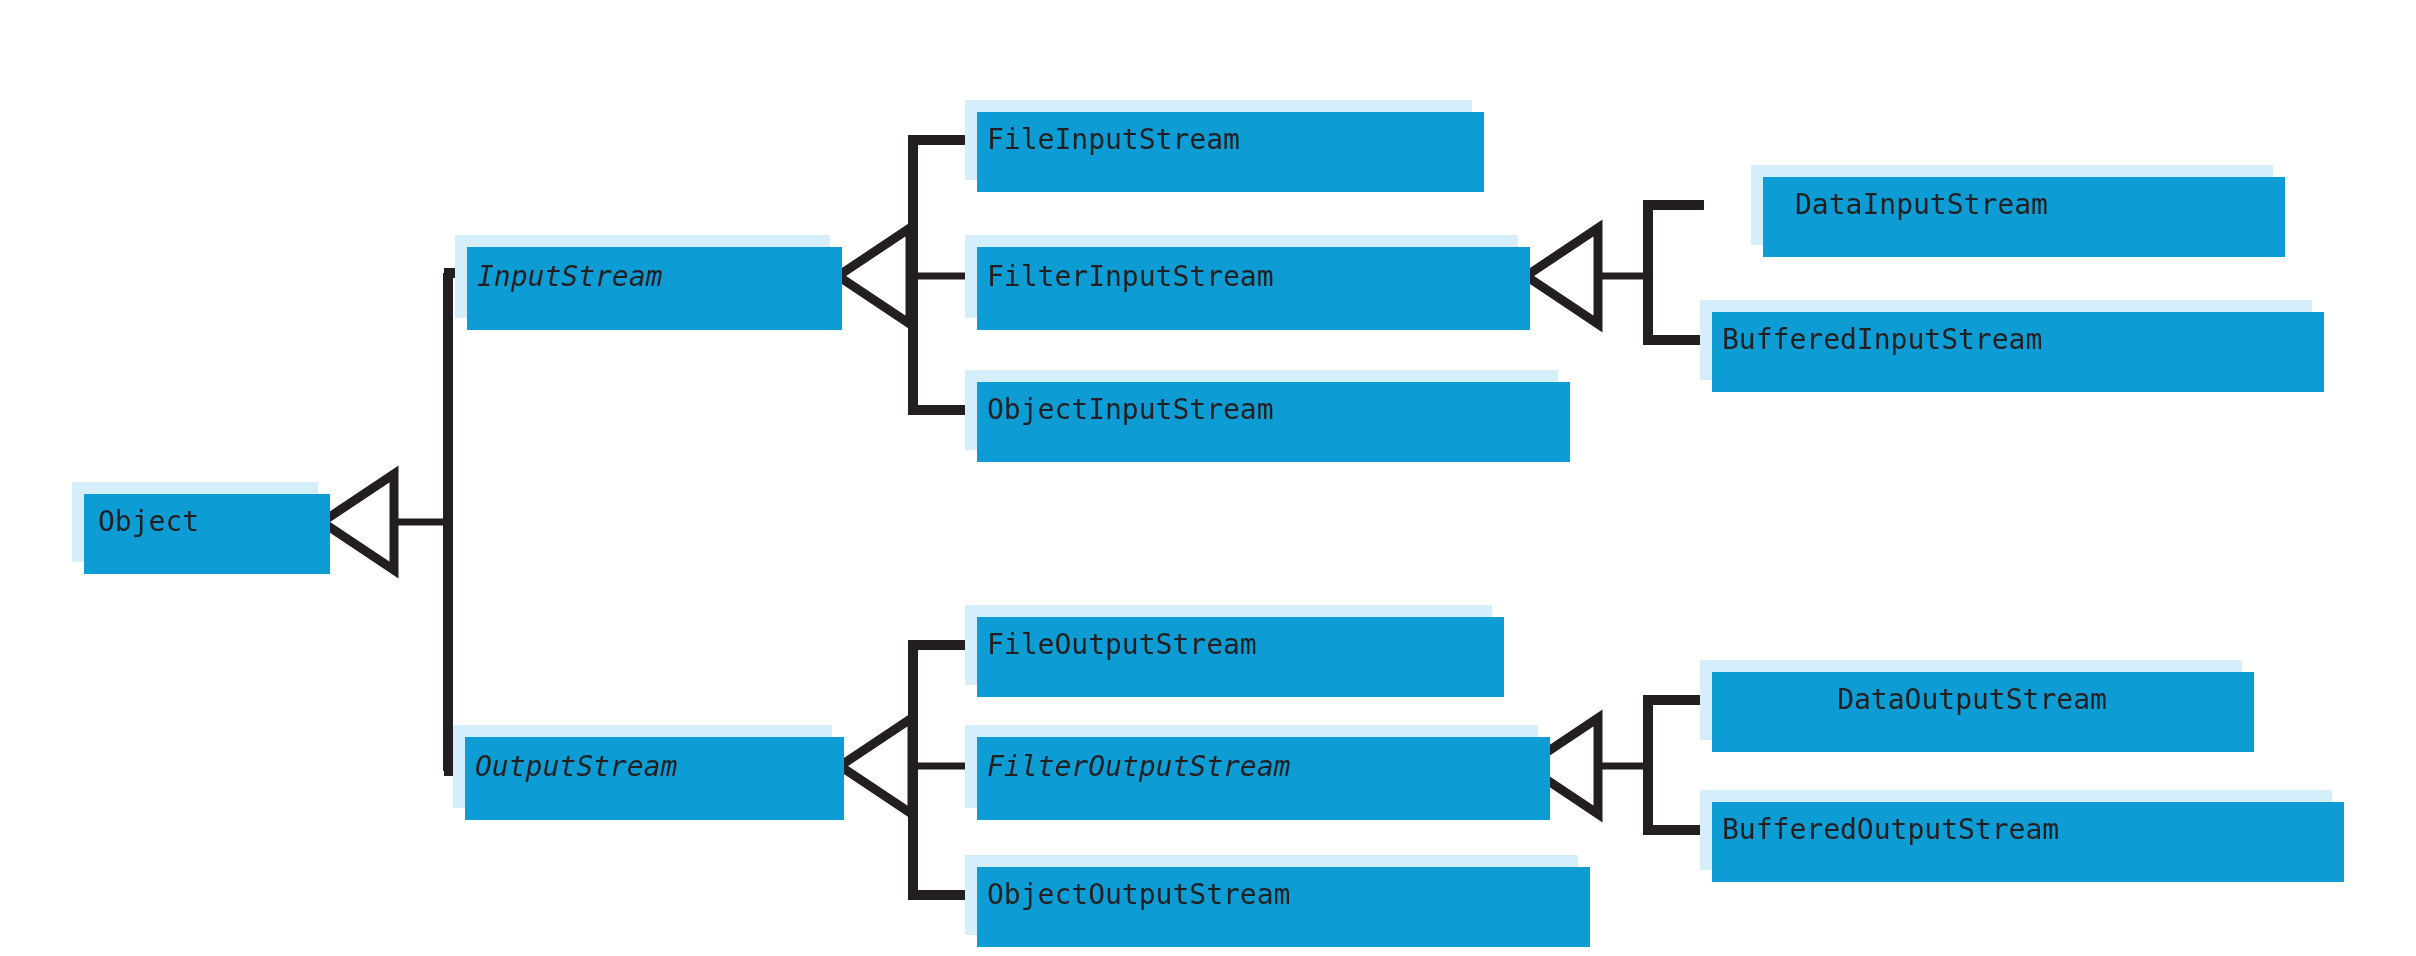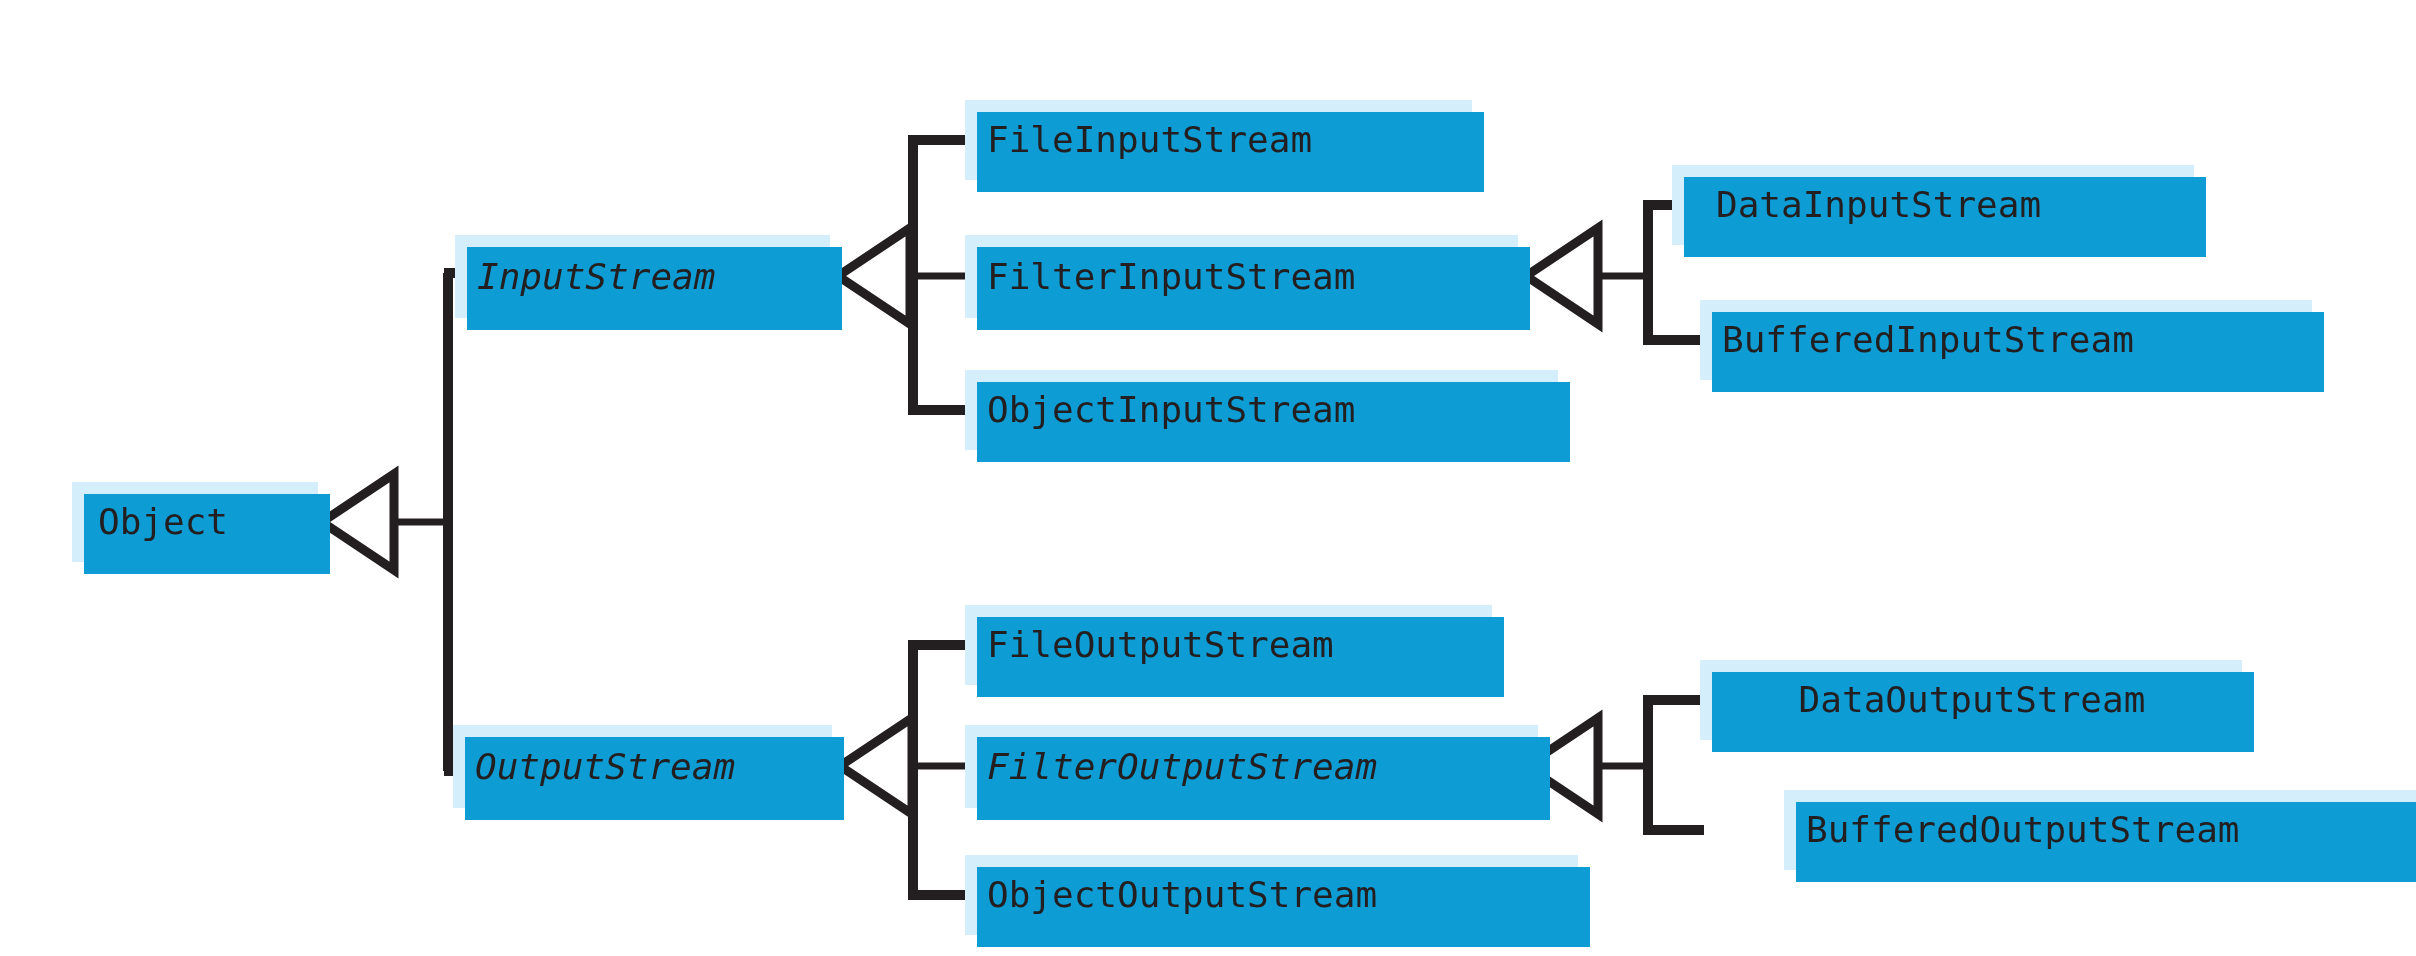--- a/index.html
+++ b/index.html
@@ -28,21 +28,21 @@
   }
   .node {
     position: absolute;
     box-sizing: border-box;
     background: #d5eefb;
     color: #231f20;
     display: flex;
     align-items: center;
     white-space: nowrap;
     font-family: "DejaVu Sans Mono", "Liberation Mono", monospace;
-    font-size: 36px;
+    font-size: 28px;
     letter-spacing: 0px;
     line-height: 1;
     padding-left: 22px;
     padding-right: 20px;
     z-index: 3;
   }
   .node::after {
     content: "";
     position: absolute;
     left: 12px;
@@ -137,21 +137,21 @@
   </div>
 
   <div class="node" style="left:965px; top:235px; width:553px; height:83px;">
     <span class="node-label">FilterInputStream</span>
   </div>
 
   <div class="node" style="left:965px; top:370px; width:593px; height:80px;">
     <span class="node-label">ObjectInputStream</span>
   </div>
 
-  <div class="node" style="left:1672px; top:165px; width:522px; height:80px;padding-left:44px;">
+  <div class="node" style="left:1751px; top:165px; width:522px; height:80px;padding-left:44px;">
     <span class="node-label">DataInputStream</span>
   </div>
 
   <div class="node" style="left:1700px; top:300px; width:612px; height:80px;">
     <span class="node-label">BufferedInputStream</span>
   </div>
 
   <div class="node" style="left:965px; top:605px; width:527px; height:80px;">
     <span class="node-label">FileOutputStream</span>
   </div>
@@ -161,17 +161,17 @@
   </div>
 
   <div class="node" style="left:965px; top:855px; width:613px; height:80px;">
     <span class="node-label">ObjectOutputStream</span>
   </div>
 
   <div class="node" style="left:1700px; top:660px; width:542px; height:80px;justify-content:center;">
     <span class="node-label">DataOutputStream</span>
   </div>
 
-  <div class="node" style="left:1784px; top:790px; width:632px; height:80px;">
+  <div class="node" style="left:1700px; top:790px; width:632px; height:80px;">
     <span class="node-label">BufferedOutputStream</span>
   </div>
 
 </div>
 
 </body></html>

